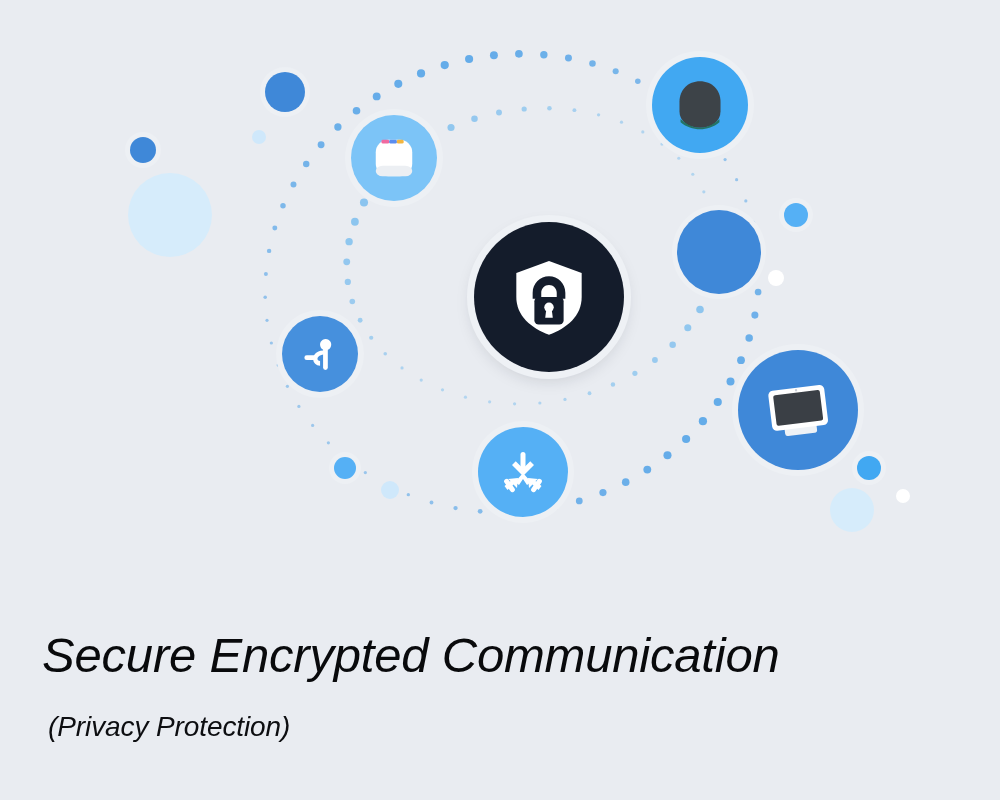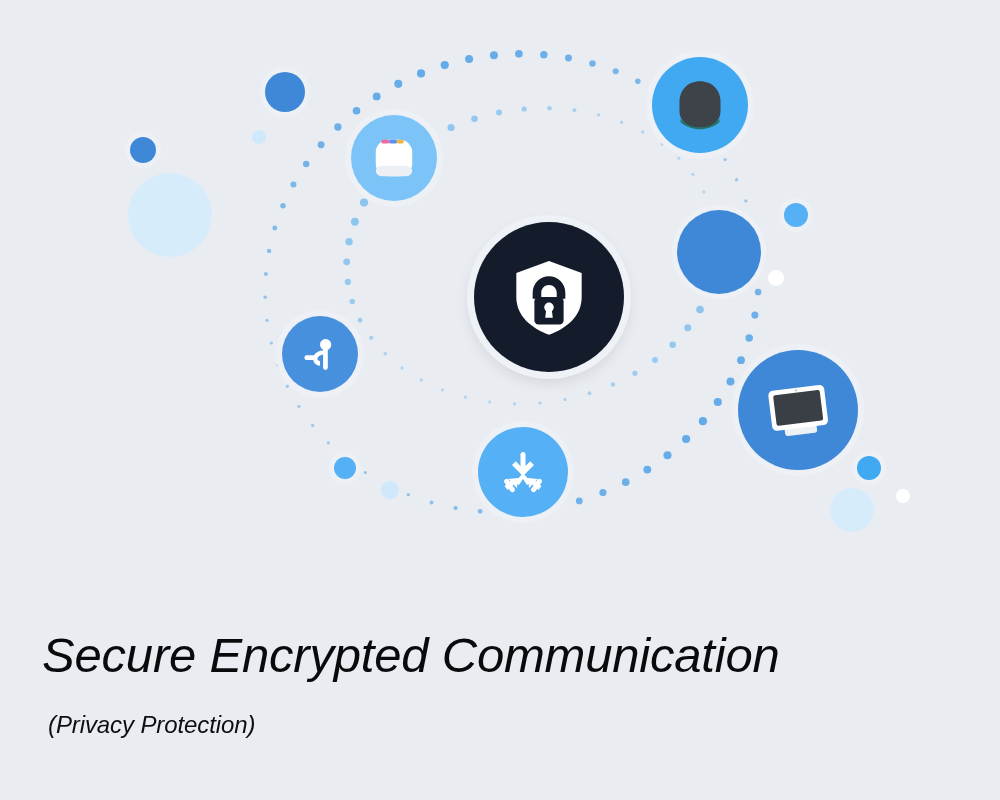--- a/index.html
+++ b/index.html
@@ -79,21 +79,21 @@
     line-height: 1.05;
     letter-spacing: -0.2px;
     color: #090a0c;
     font-weight: 500;
     white-space: nowrap;
   }
   .caption-sub {
     position: absolute;
     left: 36px;
     top: 100px;
-    font-size: 24px;
+    font-size: 28px;
     line-height: 1.1;
     letter-spacing: -0.1px;
     color: #0d0e11;
     font-weight: 400;
     white-space: nowrap;
   }
 </style>
 </head>
 <body style="background: rgb(233, 236, 241);">
 

